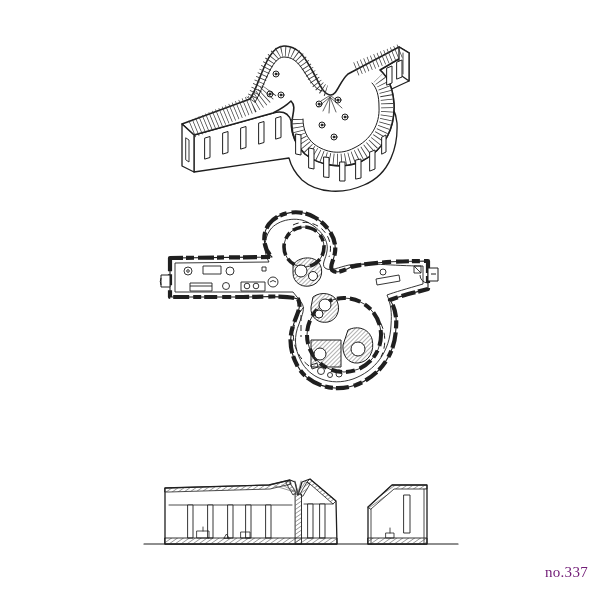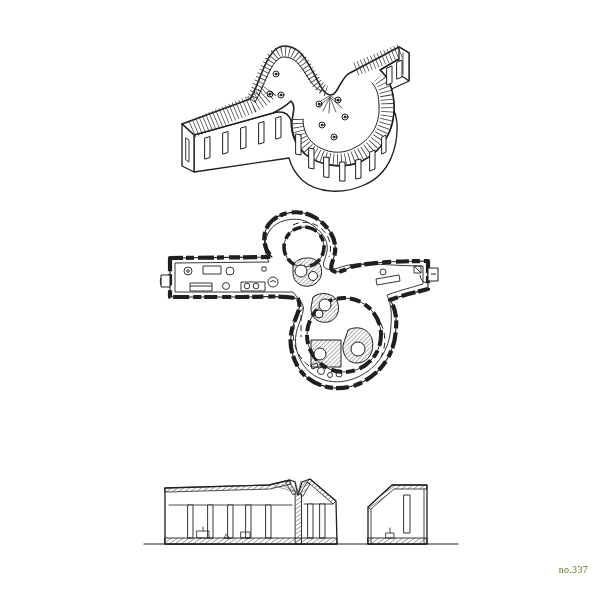--- a/index.html
+++ b/index.html
@@ -6,21 +6,21 @@
   .plate{
     position:relative;width:600px;height:600px;background:#ffffff;
     font-family:"Liberation Serif", serif;overflow:hidden;
   }
   .drawing{position:absolute;}
   #axon{left:148px;top:22px;}
   #plan{left:143px;top:205px;}
   #sect{left:140px;top:460px;}
   .figure-label{
     position:absolute;top:564px;right:12px;
-    font-size:10px;color:#4d7c0f;letter-spacing:.3px;
+    font-size:15px;color:#701a75;letter-spacing:.3px;
     font-family:"Liberation Serif", serif;
   }
   svg *{vector-effect:non-scaling-stroke;}
 </style>
 </head>
 <body>
 
 <div class="plate">
 
   <svg id="axon" class="drawing" width="300" height="180" viewBox="0 0 300 180">

